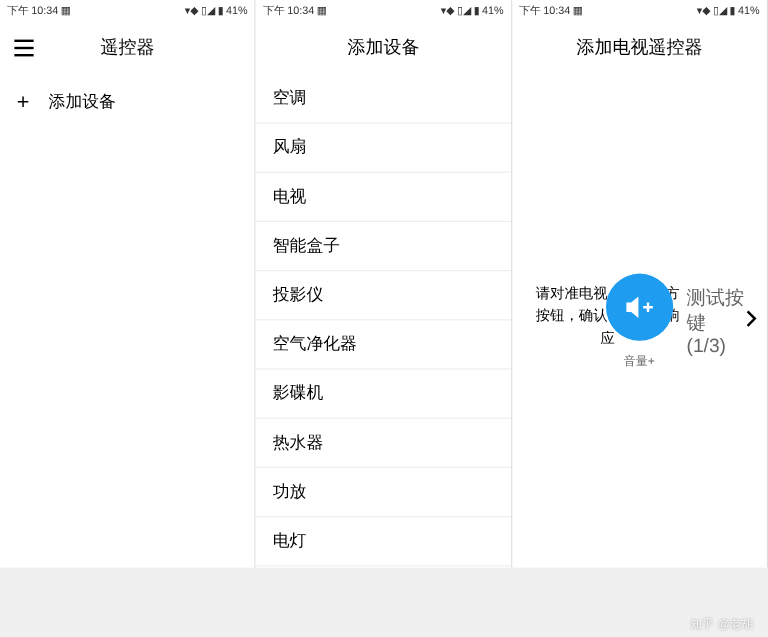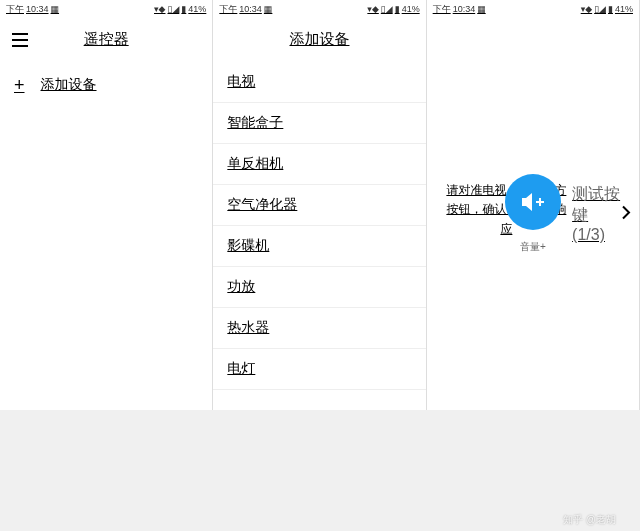--- a/index.html
+++ b/index.html
@@ -6,27 +6,26 @@
     body {
       font-family: -apple-system, "Helvetica Neue", Arial, sans-serif;
       background: #f0f0f0;
       width: 640px;
       height: 531px;
       display: flex;
       position: relative;
     }
     .screen {
       width: 213.33px;
-      height: 410px;
+      height: 473px;
       background: #ffffff;
       border-right: 1px solid #ddd;
       display: flex;
       flex-direction: column;
       position: relative;
-      text-decoration: underline;
     }
     .screen:last-child { border-right: none; }
     .status-bar {
       height: 18px;
       display: flex;
       align-items: center;
       justify-content: space-between;
       padding: 0 6px;
       font-size: 9px;
       color: #333;
@@ -129,21 +128,21 @@
       position: absolute;
       right: 8px;
       top: 50%;
       transform: translateY(-50%);
       font-size: 20px;
       color: #000;
     }
     .watermark {
       position: absolute;
       bottom: 4px;
-      right: 24px;
+      right: 12px;
       font-size: 10px;
       color: rgba(255,255,255,0.85);
       text-shadow: 0 0 2px rgba(0,0,0,0.4);
       z-index: 10;
     }
   </style>
 </head>
 <body>
 
 <div class="screen">
@@ -185,44 +184,49 @@
       <span>▾◆</span>
       <span>▯◢</span>
       <span>▮</span>
       <span>41%</span>
     </div>
   </div>
   <div class="app-header">
     <div class="header-title">添加设备</div>
   </div>
   <div class="device-list">
+    <div class="device-item">空调</div>
+    <div class="device-item">风扇</div>
     <div class="device-item">电视</div>
     <div class="device-item">智能盒子</div>
-    <div class="device-item">单反相机</div>
+    <div class="device-item">投影仪</div>
     <div class="device-item">空气净化器</div>
     <div class="device-item">影碟机</div>
+    <div class="device-item">热水器</div>
     <div class="device-item">功放</div>
-    <div class="device-item">热水器</div>
     <div class="device-item">电灯</div>
   </div>
 </div>
 
 <div class="screen">
   <div class="status-bar">
     <div class="status-left">
       <span>下午</span>
         <span>10:34</span>
       <span>▦</span>
     </div>
     <div class="status-right">
       <span>▾◆</span>
       <span>▯◢</span>
       <span>▮</span>
       <span>41%</span>
     </div>
+  </div>
+  <div class="app-header">
+    <div class="header-title">添加电视遥控器</div>
   </div>
   <div class="screen3-body">
     <div class="instruction">请对准电视，点击下方按钮，确认电视是否响应</div>
     <div class="test-label">测试按键 (1/3)</div>
     <div class="vol-btn-wrap">
       <div class="vol-circle">
         <svg width="30" height="30" viewBox="0 0 30 30">
           <path d="M4 11 L8 11 L14 6 L14 24 L8 19 L4 19 Z" fill="#fff"></path>
           <line x1="18" y1="15" x2="26" y2="15" stroke="#fff" stroke-width="2"></line>
           <line x1="22" y1="11" x2="22" y2="19" stroke="#fff" stroke-width="2"></line>

